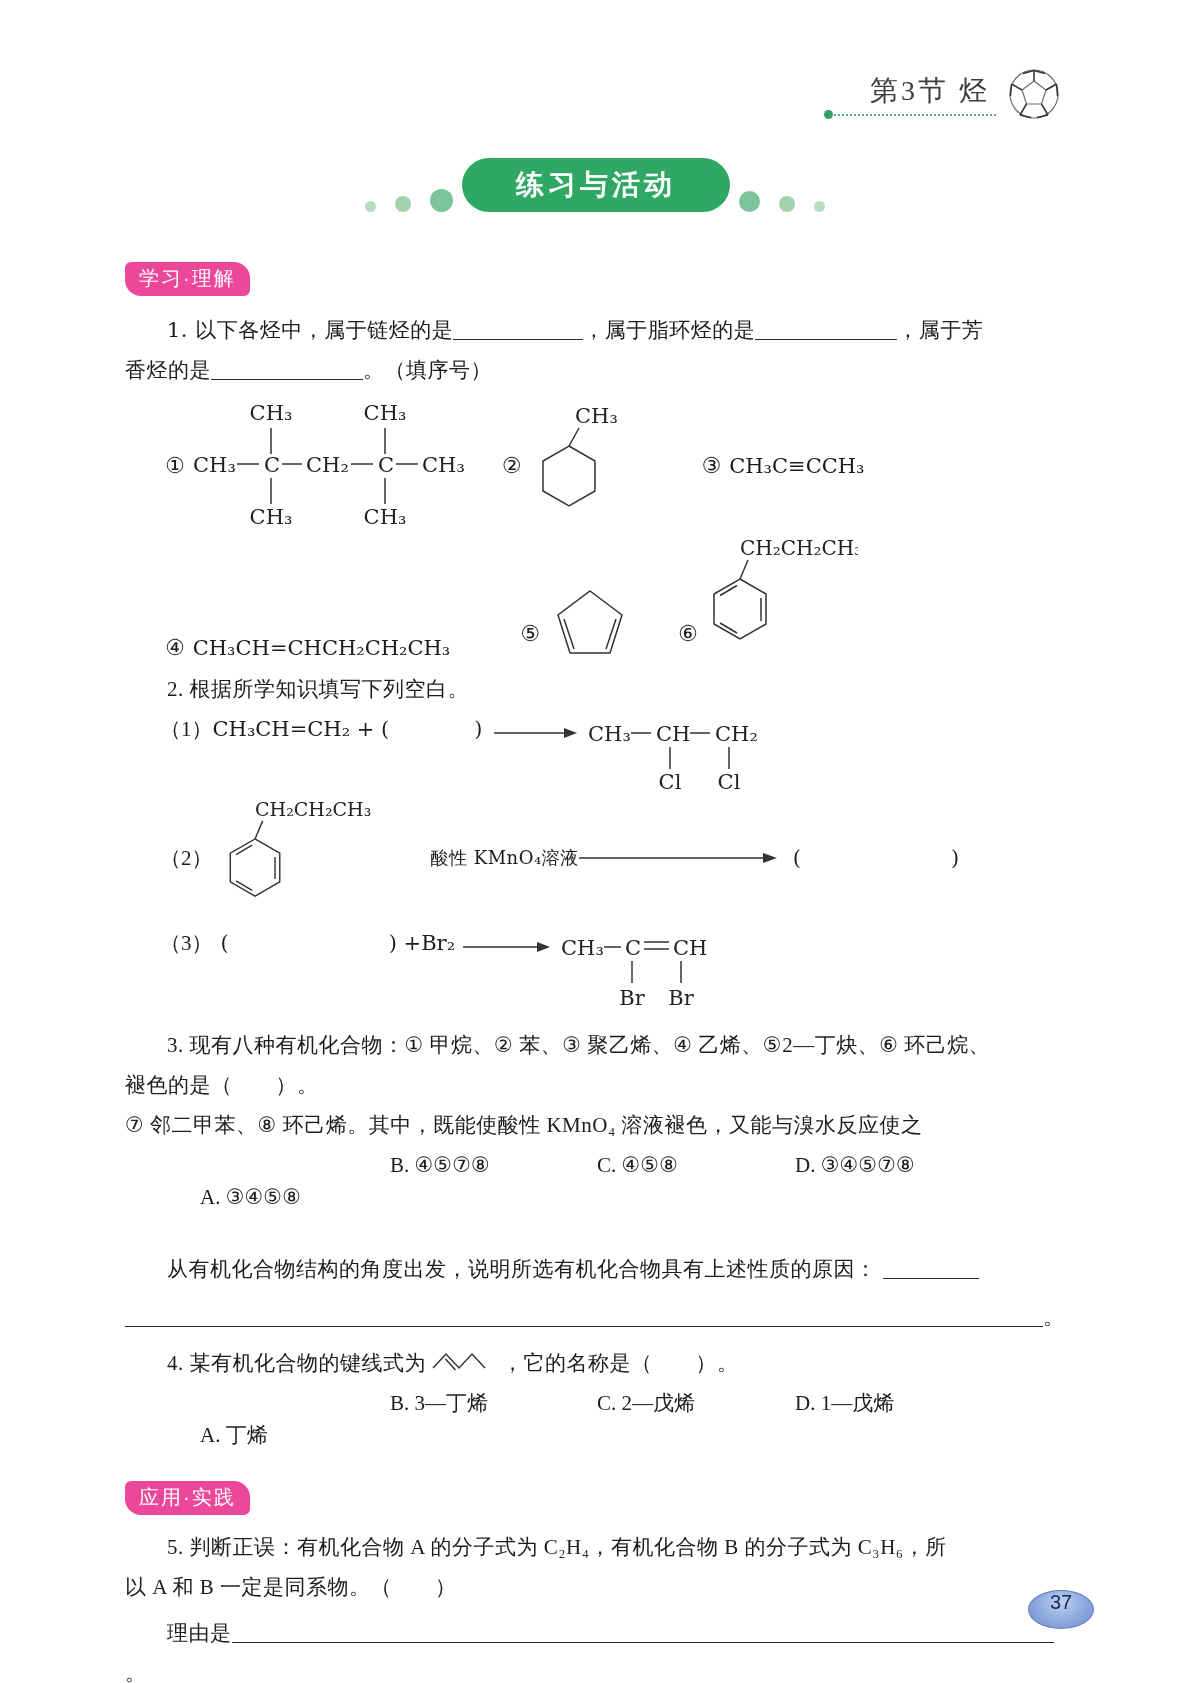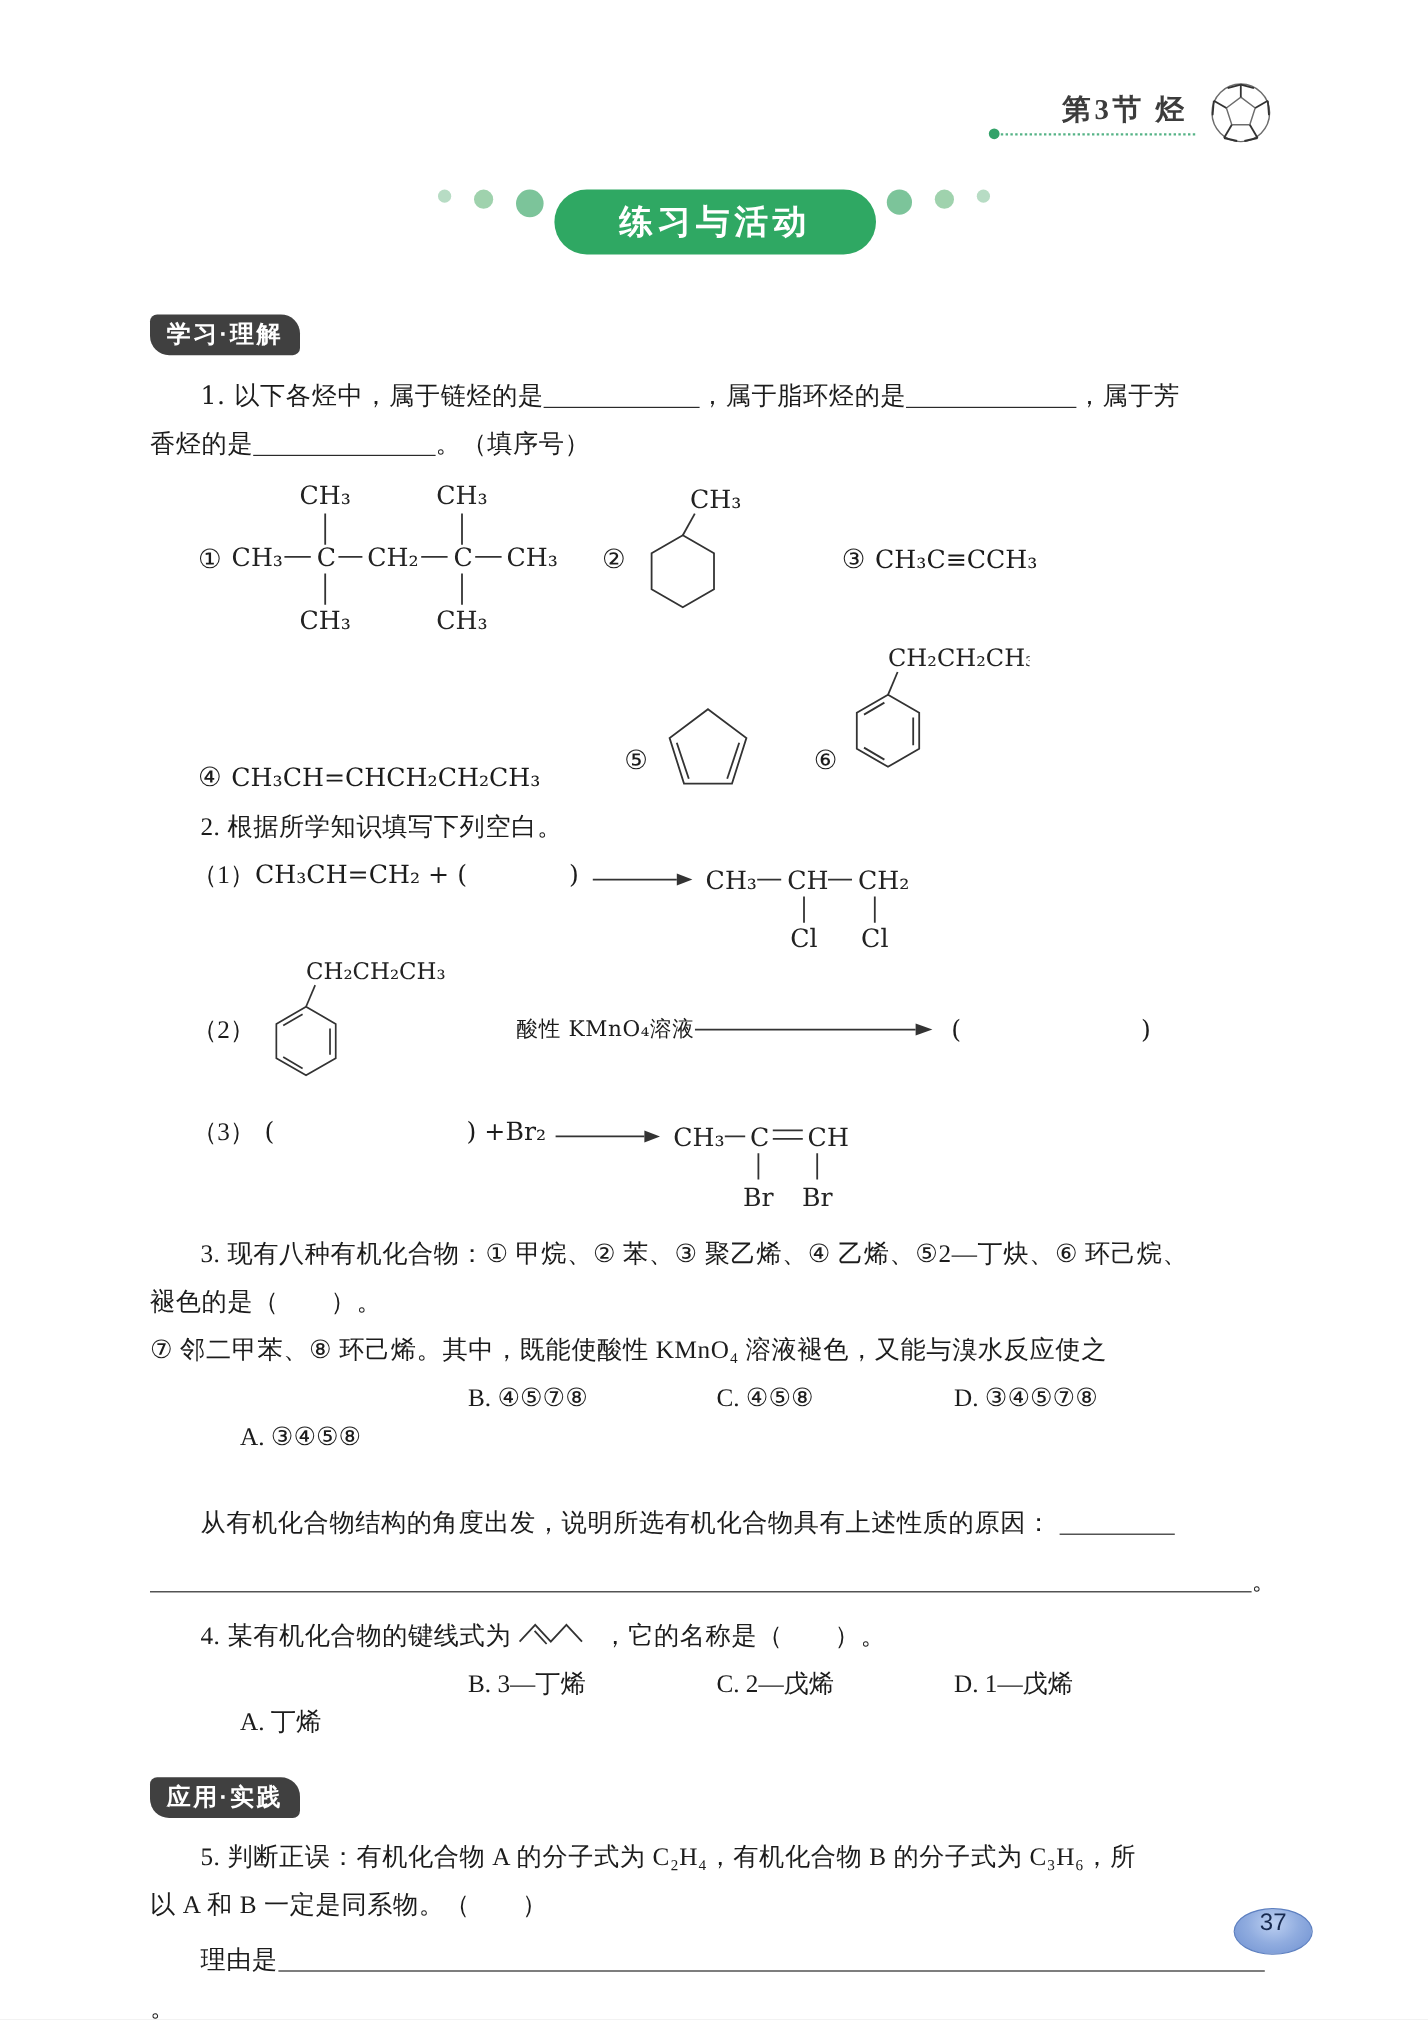--- a/index.html
+++ b/index.html
@@ -3,40 +3,40 @@
 <meta charset="utf-8">
 <style>
   html,body{margin:0;padding:0;background:#e8e8e8;}
   .page{
     position:relative;width:1190px;height:1683px;margin:0 auto;background:#ffffff;
     font-family:"Liberation Serif","DejaVu Serif","DejaVu Sans",serif;color:#1c1c1c;overflow:hidden;
   }
   
   .header{position:absolute;top:66px;right:128px;display:flex;align-items:center;gap:10px;}
   .htext{display:flex;flex-direction:column;align-items:flex-end;}
-  .header-title{font-size:24px;letter-spacing:3px;color:#3c3c3c;padding:0 6px 4px 0;font-weight:bold;}
+  .header-title{font-size:28px;letter-spacing:3px;color:#3c3c3c;padding:0 6px 4px 0;}
   .dotline{position:relative;width:170px;border-bottom:2px dotted #55b386;height:0;}
   .dotline .startdot{position:absolute;left:-2px;top:-4px;width:9px;height:9px;border-radius:50%;background:#33a269;}
   .fullerene{display:block;}
   
-  .banner-row{display:flex;justify-content:center;align-items:flex-start;margin-top:158px;gap:19px;}
+  .banner-row{display:flex;justify-content:center;align-items:flex-end;margin-top:158px;gap:19px;}
   .dot{border-radius:50%;flex:none;}
   .d1,.d6{width:11px;height:11px;background:#b7dcc4;}
   .d2,.d5{width:16px;height:16px;background:#9fd2ad;}
   .d3{width:23px;height:23px;background:#7cc49a;margin-right:-10px;}
   .d4{width:21px;height:21px;background:#7cc49a;margin-left:-10px;}
   .banner-pill{
     position:relative;z-index:2;width:268px;height:54px;border-radius:28px;background:#2fa863;
     display:flex;align-items:center;justify-content:center;
   }
   .banner-pill span{font-family:"Liberation Sans","DejaVu Sans",sans-serif;font-weight:bold;font-size:28px;color:#ffffff;letter-spacing:4px;}
   
   .tag{
-    display:inline-block;background:#404040;color:#fff;border-radius:6px 16px 6px 16px;
-    font-family:"Liberation Sans","DejaVu Sans",sans-serif;font-weight:bold;font-size:20px;
+    display:inline-block;background:#ec4899;color:#fff;border-radius:6px 16px 6px 16px;
+    font-family:"Liberation Sans","DejaVu Sans",sans-serif;font-weight:normal;font-size:20px;
     padding:3px 14px 4px 14px;letter-spacing:2px;margin-left:125px;
   }
   .tag1{margin-top:50px;}
   .tag2{margin-top:26px;}
   
   .para{font-size:21px;line-height:40px;margin:0 118px 0 125px;letter-spacing:0.5px;}
   .indent{text-indent:42px;margin-top:32px;}
   .mt14{margin-top:14px;} .mt12{margin-top:12px;} .mt10{margin-top:10px;}
   .mt8{margin-top:8px;} .mt6{margin-top:6px;}
   .blank{display:inline-block;border-bottom:1.5px solid #2a2a2a;height:1em;vertical-align:-3px;}

